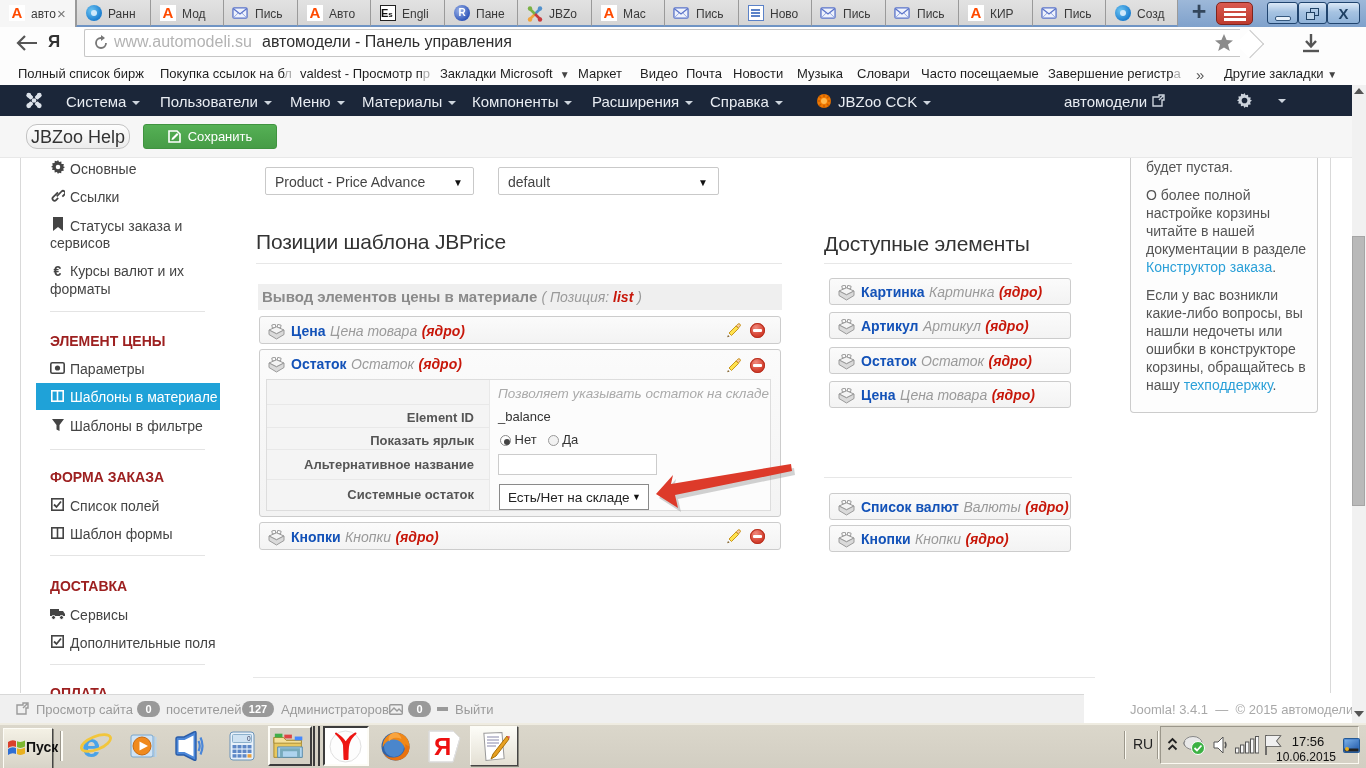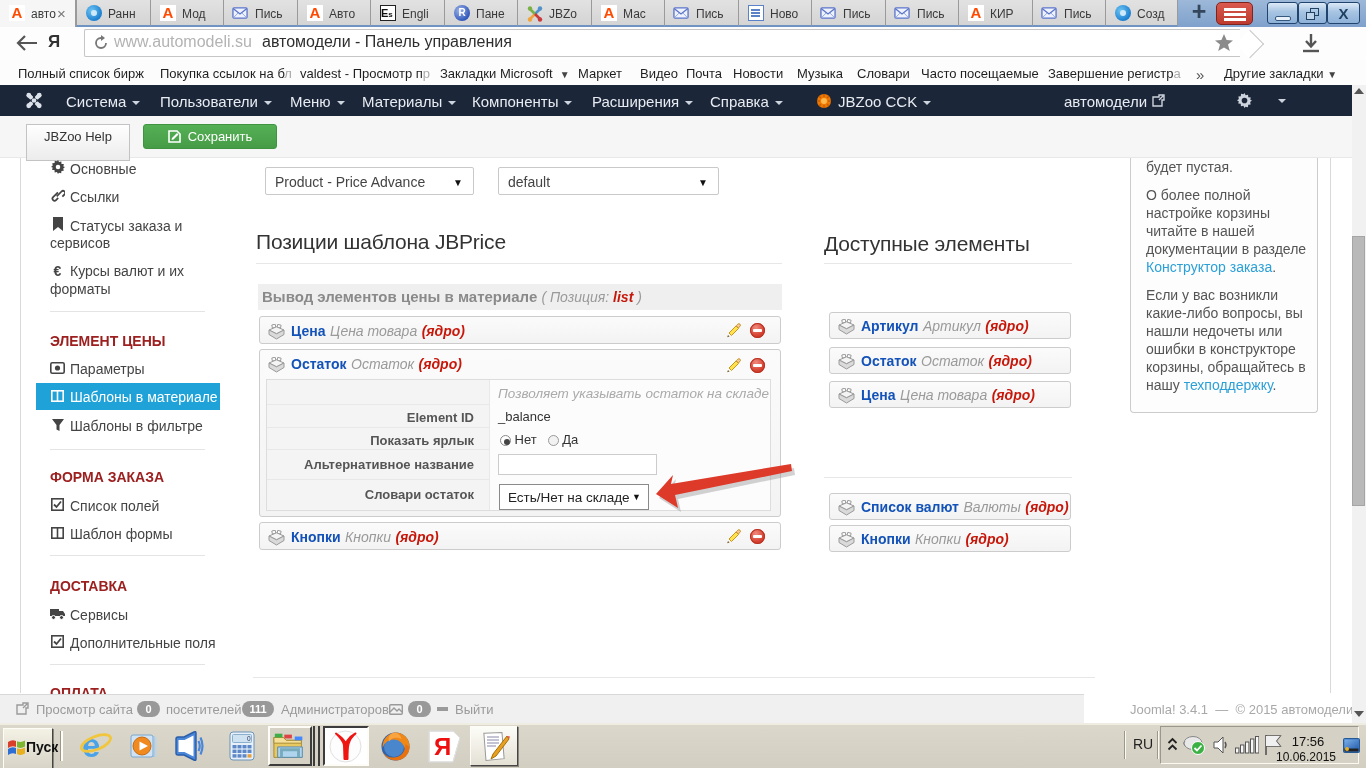--- a/index.html
+++ b/index.html
@@ -27,21 +27,21 @@
 #urltip{position:absolute;left:1240px;top:6.5px;width:20px;height:20px;background:#fff;border-right:1px solid #c6c6c6;border-top:1px solid #c6c6c6;transform:rotate(45deg)}
 
 #bmbar{position:absolute;left:0;top:60px;width:1366px;height:25px;background:#fcfcfc}
 .bm{position:absolute;top:6px;font-size:13px;color:#1f1f1f;white-space:nowrap}
 
 #jnav{position:absolute;left:0;top:85px;width:1366px;height:31px;background:#1b2639}
 .jm{position:absolute;top:8px;font-size:15px;color:#e8ecf2;white-space:nowrap}
 .caret{display:inline-block;width:0;height:0;border-left:4px solid transparent;border-right:4px solid transparent;border-top:4px solid #cdd4dd;margin-left:6px;vertical-align:2px}
 
 #jtool{position:absolute;left:0;top:116px;width:1366px;height:42px;background:#f6f6f6;border-bottom:1px solid #e8e8e8}
-.btn-help{position:absolute;left:26px;top:8px;width:104px;height:37px;border:1px solid #c3c3c3;border-radius:0;background:linear-gradient(#fefefe,#ececec);font-size:13px;color:#333;text-align:center;line-height:24px}
+.btn-help{position:absolute;left:26px;top:8px;width:104px;height:25px;border:1px solid #c3c3c3;border-radius:11px;background:linear-gradient(#fefefe,#ececec);font-size:18px;color:#333;text-align:center;line-height:24px}
 .btn-save{position:absolute;left:143px;top:8px;width:134px;height:25px;border:1px solid #409340;border-radius:3px;background:linear-gradient(#55b055,#469c46);font-size:13px;color:#fff;text-align:center;line-height:24px}
 
 #content{position:absolute;left:0;top:0;width:1366px;height:768px}
 .vline{position:absolute;width:1px;background:#d9d9d9}
 .sideitem{position:absolute;left:50px;font-size:14px;color:#444;white-space:nowrap}
 .sidehead{position:absolute;left:50px;font-size:14px;font-weight:bold;color:#9d2020;white-space:nowrap}
 .sdiv{position:absolute;left:50px;width:155px;height:1px;background:#e4e4e4}
 .sicon{display:inline-block;width:15px;text-align:center;margin-right:5px}
 h2.jh{position:absolute;font-size:21px;letter-spacing:-0.2px;font-weight:400;color:#333;white-space:nowrap}
 .hr2{position:absolute;height:1px;background:#e7e7e7}
@@ -387,21 +387,21 @@
  <div class="frow" style="top:70px;height:30px"></div>
  <div class="frow" style="top:100px;height:30px;border-bottom:none"></div>
  <div class="fsep"></div>
  <div class="abs" style="left:231px;top:6px;font-style:italic;color:#aaa;font-size:13.5px;white-space:nowrap">Позволяет указывать остаток на складе</div>
  <div class="flabel" style="right:296px;top:30px">Element ID</div>
  <div class="abs" style="left:231px;top:29px;font-size:13px;color:#333">_balance</div>
  <div class="flabel" style="right:296px;top:53px">Показать ярлык</div>
  <div class="abs" style="left:233px;top:52px;font-size:13px;color:#333;white-space:nowrap"><span style="display:inline-block;width:11px;height:11px;border-radius:50%;border:1px solid #888;background:#fff;vertical-align:-2px;position:relative"><span style="position:absolute;left:2.5px;top:2.5px;width:6px;height:6px;border-radius:50%;background:#444"></span></span> Нет &nbsp;&nbsp;<span style="display:inline-block;width:11px;height:11px;border-radius:50%;border:1px solid #999;background:#f2f2f2;vertical-align:-2px"></span> Да</div>
  <div class="flabel" style="right:296px;top:77px">Альтернативное название</div>
  <div class="abs" style="left:231px;top:74px;width:159px;height:21px;border:1px solid #ccc;background:#fff"></div>
- <div class="flabel" style="right:296px;top:107px">Словари остаток</div>
+ <div class="flabel" style="right:296px;top:107px">Системные остаток</div>
  <div class="abs" style="left:232px;top:104px;width:150px;height:26px;border:1px solid #8a8a8a;background:#fff">
           <span style="position:absolute;left:8px;top:5px;font-size:13.5px;color:#222;white-space:nowrap">Есть/Нет на складе</span>
           <span style="position:absolute;right:7px;top:7px;font-size:9px;color:#111">▼</span>
         </div>
 </div>
 <div class="erow" style="left:259px;top:522px;width:522px;height:28px">
  <div class="rowline"><svg class="lego" width="17" height="16" viewBox="0 0 17 16">
             <path d="M3.8 1 l3.4 -0.8 l0.6 3 l-3.4 0.9 Z M9.7 0.4 l3.4 0.8 l-0.6 2.8 l-3.4 -0.8 Z" fill="#fdfdfd" stroke="#9a9a9a" stroke-width="1"></path>
             <path d="M1 6 L8.5 2.8 L16 6 L8.5 9.8 Z" fill="#f4f4f4" stroke="#9a9a9a" stroke-width="1"></path>
             <path d="M1 6 V10.5 L8.5 15 L16 10.5 V6 L8.5 9.8 Z" fill="#dadada" stroke="#9a9a9a" stroke-width="1"></path>
@@ -414,20 +414,27 @@
  <div class="minus" style="left:490px;top:6px"></div>
 </div>
 
 <svg class="abs" style="left:650px;top:455px" width="150" height="65" viewBox="0 0 150 65">
         <polygon points="6,39 23,20 21,29 141,9 142,16 25,40 28,53" fill="#9c9c9c" opacity="0.45" transform="translate(3,4)"></polygon>
         <polygon points="6,39 23,20 21,29 141,9 142,16 25,40 28,53" fill="#dd3a2a"></polygon>
       </svg>
 
 <h2 class="jh" style="left:824px;top:232px">Доступные элементы</h2>
 <div class="hr2" style="left:824px;top:263px;width:248px"></div>
+<div class="ebox" style="top:278px">
+        <div class="rowline" style="top:4px"><svg class="lego" width="17" height="16" viewBox="0 0 17 16">
+            <path d="M3.8 1 l3.4 -0.8 l0.6 3 l-3.4 0.9 Z M9.7 0.4 l3.4 0.8 l-0.6 2.8 l-3.4 -0.8 Z" fill="#fdfdfd" stroke="#9a9a9a" stroke-width="1"></path>
+            <path d="M1 6 L8.5 2.8 L16 6 L8.5 9.8 Z" fill="#f4f4f4" stroke="#9a9a9a" stroke-width="1"></path>
+            <path d="M1 6 V10.5 L8.5 15 L16 10.5 V6 L8.5 9.8 Z" fill="#dadada" stroke="#9a9a9a" stroke-width="1"></path>
+          </svg><span class="ename">Картинка</span> <span class="edesc">Картинка</span> <span class="ecore">(ядро)</span></div>
+      </div>
 <div class="ebox" style="top:312px">
         <div class="rowline" style="top:4px"><svg class="lego" width="17" height="16" viewBox="0 0 17 16">
             <path d="M3.8 1 l3.4 -0.8 l0.6 3 l-3.4 0.9 Z M9.7 0.4 l3.4 0.8 l-0.6 2.8 l-3.4 -0.8 Z" fill="#fdfdfd" stroke="#9a9a9a" stroke-width="1"></path>
             <path d="M1 6 L8.5 2.8 L16 6 L8.5 9.8 Z" fill="#f4f4f4" stroke="#9a9a9a" stroke-width="1"></path>
             <path d="M1 6 V10.5 L8.5 15 L16 10.5 V6 L8.5 9.8 Z" fill="#dadada" stroke="#9a9a9a" stroke-width="1"></path>
           </svg><span class="ename">Артикул</span> <span class="edesc">Артикул</span> <span class="ecore">(ядро)</span></div>
       </div>
 <div class="ebox" style="top:347px">
         <div class="rowline" style="top:4px"><svg class="lego" width="17" height="16" viewBox="0 0 17 16">
             <path d="M3.8 1 l3.4 -0.8 l0.6 3 l-3.4 0.9 Z M9.7 0.4 l3.4 0.8 l-0.6 2.8 l-3.4 -0.8 Z" fill="#fdfdfd" stroke="#9a9a9a" stroke-width="1"></path>
@@ -474,21 +481,21 @@
 <div class="hr2" style="left:253px;top:677px;width:842px"></div>
 </div>
 
 <div id="jfoot">
 <svg class="abs" style="left:16px;top:7px" width="13" height="13" viewBox="0 0 13 13">
         <path d="M1 3 H7 V1 H12 V6 H10 V12 H1 Z M7 6 L11 2" stroke="#9a9a9a" stroke-width="1.4" fill="none"></path>
       </svg>
 <span class="fitem" style="left:36px">Просмотр сайта</span>
 <span class="badge" style="left:137px;width:23px">0</span>
 <span class="fitem" style="left:166px">посетителей</span>
-<span class="badge" style="left:242px;width:32px">111</span>
+<span class="badge" style="left:242px;width:32px">127</span>
 <span class="fitem" style="left:281px">Администраторов</span>
 <svg class="abs" style="left:389px;top:9px" width="14" height="11" viewBox="0 0 14 11">
         <rect x="0.7" y="0.7" width="12.6" height="9.6" rx="1" fill="none" stroke="#9a9a9a" stroke-width="1.4"></rect>
         <path d="M1 8 L5 4 L8 7 L10 5 L13 8" stroke="#9a9a9a" stroke-width="1.4" fill="none"></path>
       </svg>
 <span class="badge" style="left:408px;width:23px">0</span>
 <span class="abs" style="left:437px;top:12px;width:11px;height:4px;background:#9a9a9a"></span>
 <span class="fitem" style="left:455px">Выйти</span>
 <span class="fitem" style="left:1130px;color:#a8a8a8">Joomla! 3.4.1&nbsp; —&nbsp; © 2015 автомодели</span>
 </div>

